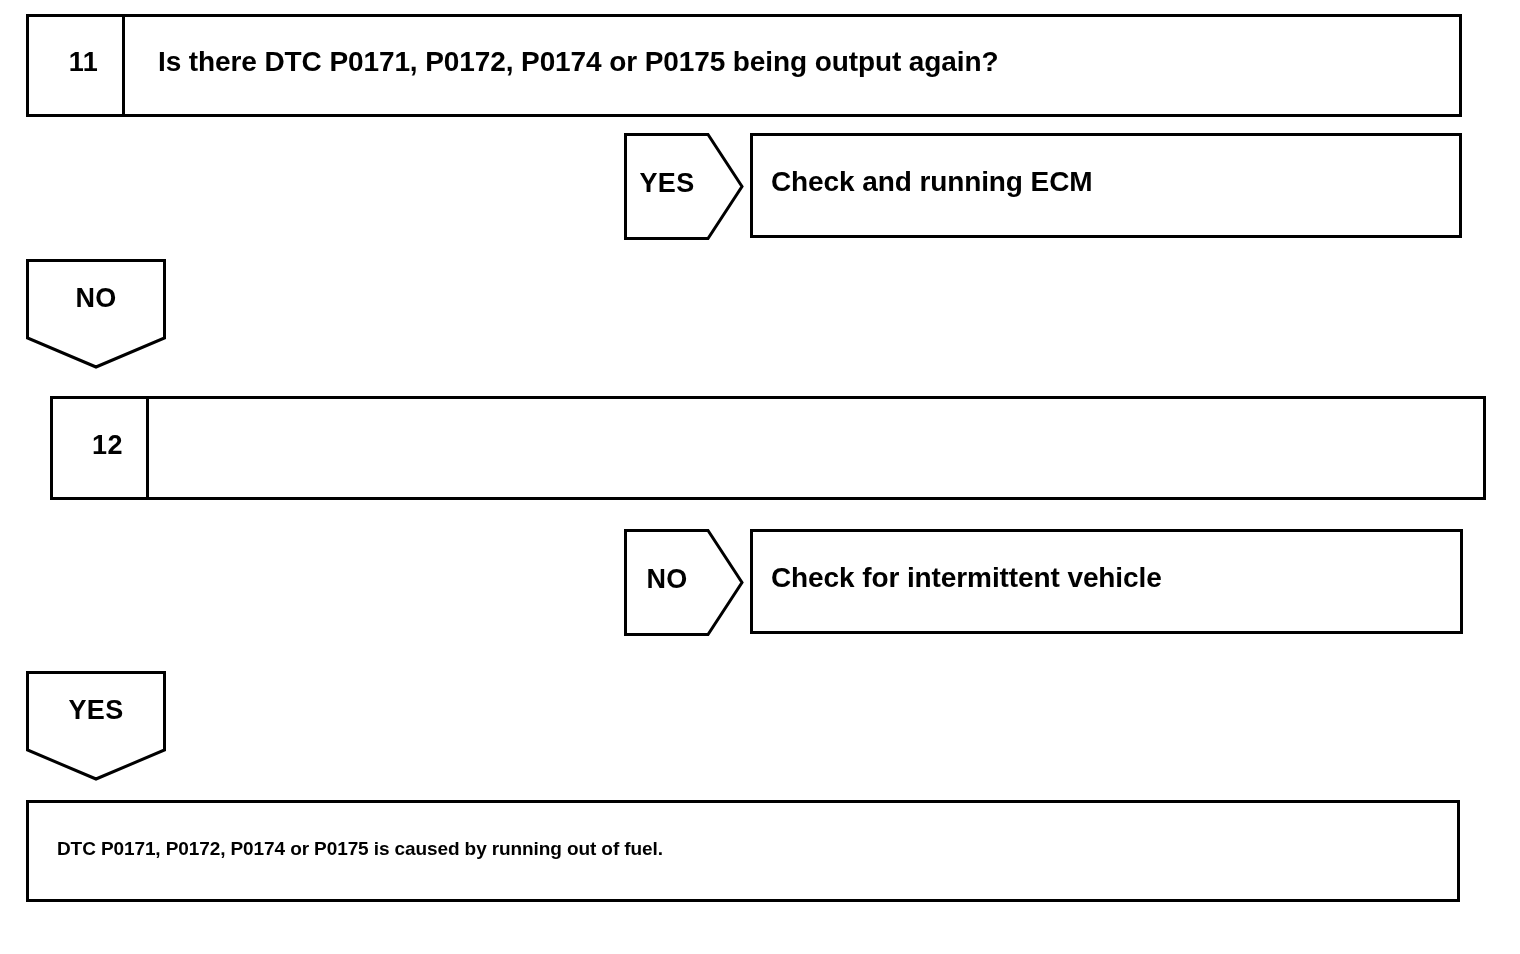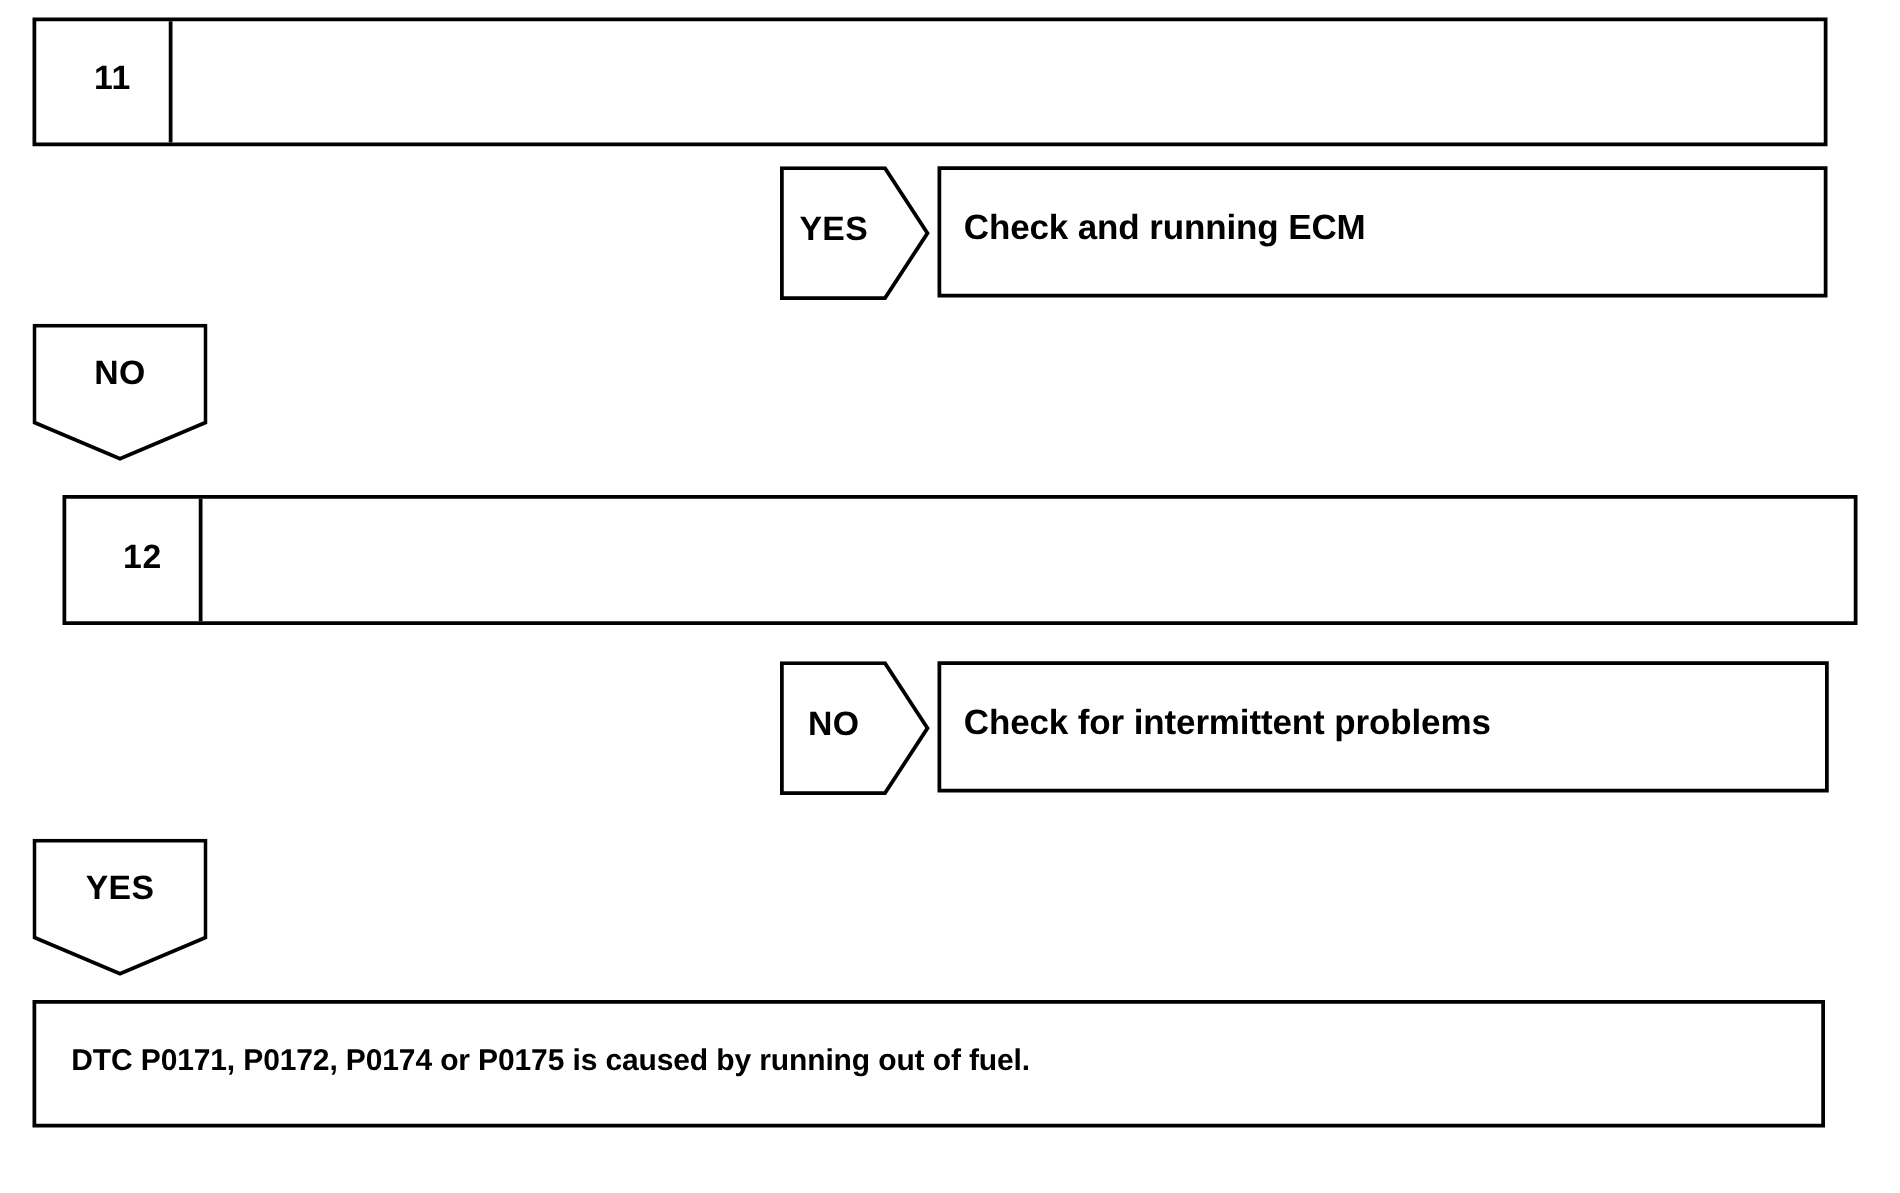--- a/index.html
+++ b/index.html
@@ -24,21 +24,21 @@
     position: absolute;
     box-sizing: border-box;
     border: 3px solid #000000;
     background: #ffffff;
   }
   .step-number-cell {
     position: absolute;
     left: 0;
     top: 0;
     bottom: 0;
-    width: 109px;
+    width: 96px;
     box-sizing: border-box;
     border-right: 3px solid #000000;
     display: flex;
     align-items: center;
     justify-content: center;
     padding-left: 16px;
   }
   .step-number-text {
     font-size: 27px;
     font-weight: bold;
@@ -143,37 +143,40 @@
   .conclusion-box {
     position: absolute;
     box-sizing: border-box;
     border: 3px solid #000000;
     background: #ffffff;
     display: flex;
     align-items: center;
     padding-left: 28px;
   }
   .conclusion-text {
-    font-size: 24px;
+    font-size: 19px;
     font-weight: bold;
     color: #000000;
     letter-spacing: -0.1px;
     transform: translateY(-2px);
     white-space: nowrap;
   }
 </style>
 </head>
 <body>
 
 <div id="flowchart">
 
   <div class="step-row" style="left:26px; top:14px; width:1436px; height:103px;">
     <div class="step-number-cell">
       <span class="step-number-text">11</span>
     </div>
+    <div class="step-question-cell">
+      <span class="step-question-text">Is there DTC P0171, P0172, P0174 or P0175 being output again?</span>
+    </div>
   </div>
 
   <div class="answer-arrow-right" style="left:624px; top:133px;">
     <svg viewBox="0 0 120 107" preserveAspectRatio="none">
       <polygon points="1.5,1.5 84,1.5 118,53.5 84,105.5 1.5,105.5" fill="#ffffff" stroke="#000000" stroke-width="3" stroke-linejoin="miter"></polygon>
     </svg>
     <span class="arrow-label">YES</span>
   </div>
 
   <div class="result-box" style="left:750px; top:133px; width:712px; height:105px;">
@@ -194,21 +197,21 @@
   </div>
 
   <div class="answer-arrow-right" style="left:624px; top:529px;">
     <svg viewBox="0 0 120 107" preserveAspectRatio="none">
       <polygon points="1.5,1.5 84,1.5 118,53.5 84,105.5 1.5,105.5" fill="#ffffff" stroke="#000000" stroke-width="3" stroke-linejoin="miter"></polygon>
     </svg>
     <span class="arrow-label">NO</span>
   </div>
 
   <div class="result-box" style="left:750px; top:529px; width:713px; height:105px;">
-    <span class="result-text">Check for intermittent problems</span>
+    <span class="result-text">Check for intermittent vehicle</span>
   </div>
 
   <div class="answer-arrow-down" style="left:26px; top:671px;">
     <svg viewBox="0 0 140 110" preserveAspectRatio="none">
       <polygon points="1.5,1.5 138.5,1.5 138.5,79 70,108 1.5,79" fill="#ffffff" stroke="#000000" stroke-width="3" stroke-linejoin="miter"></polygon>
     </svg>
     <span class="arrow-label">YES</span>
   </div>
 
   <div class="conclusion-box" style="left:26px; top:800px; width:1434px; height:102px;">

